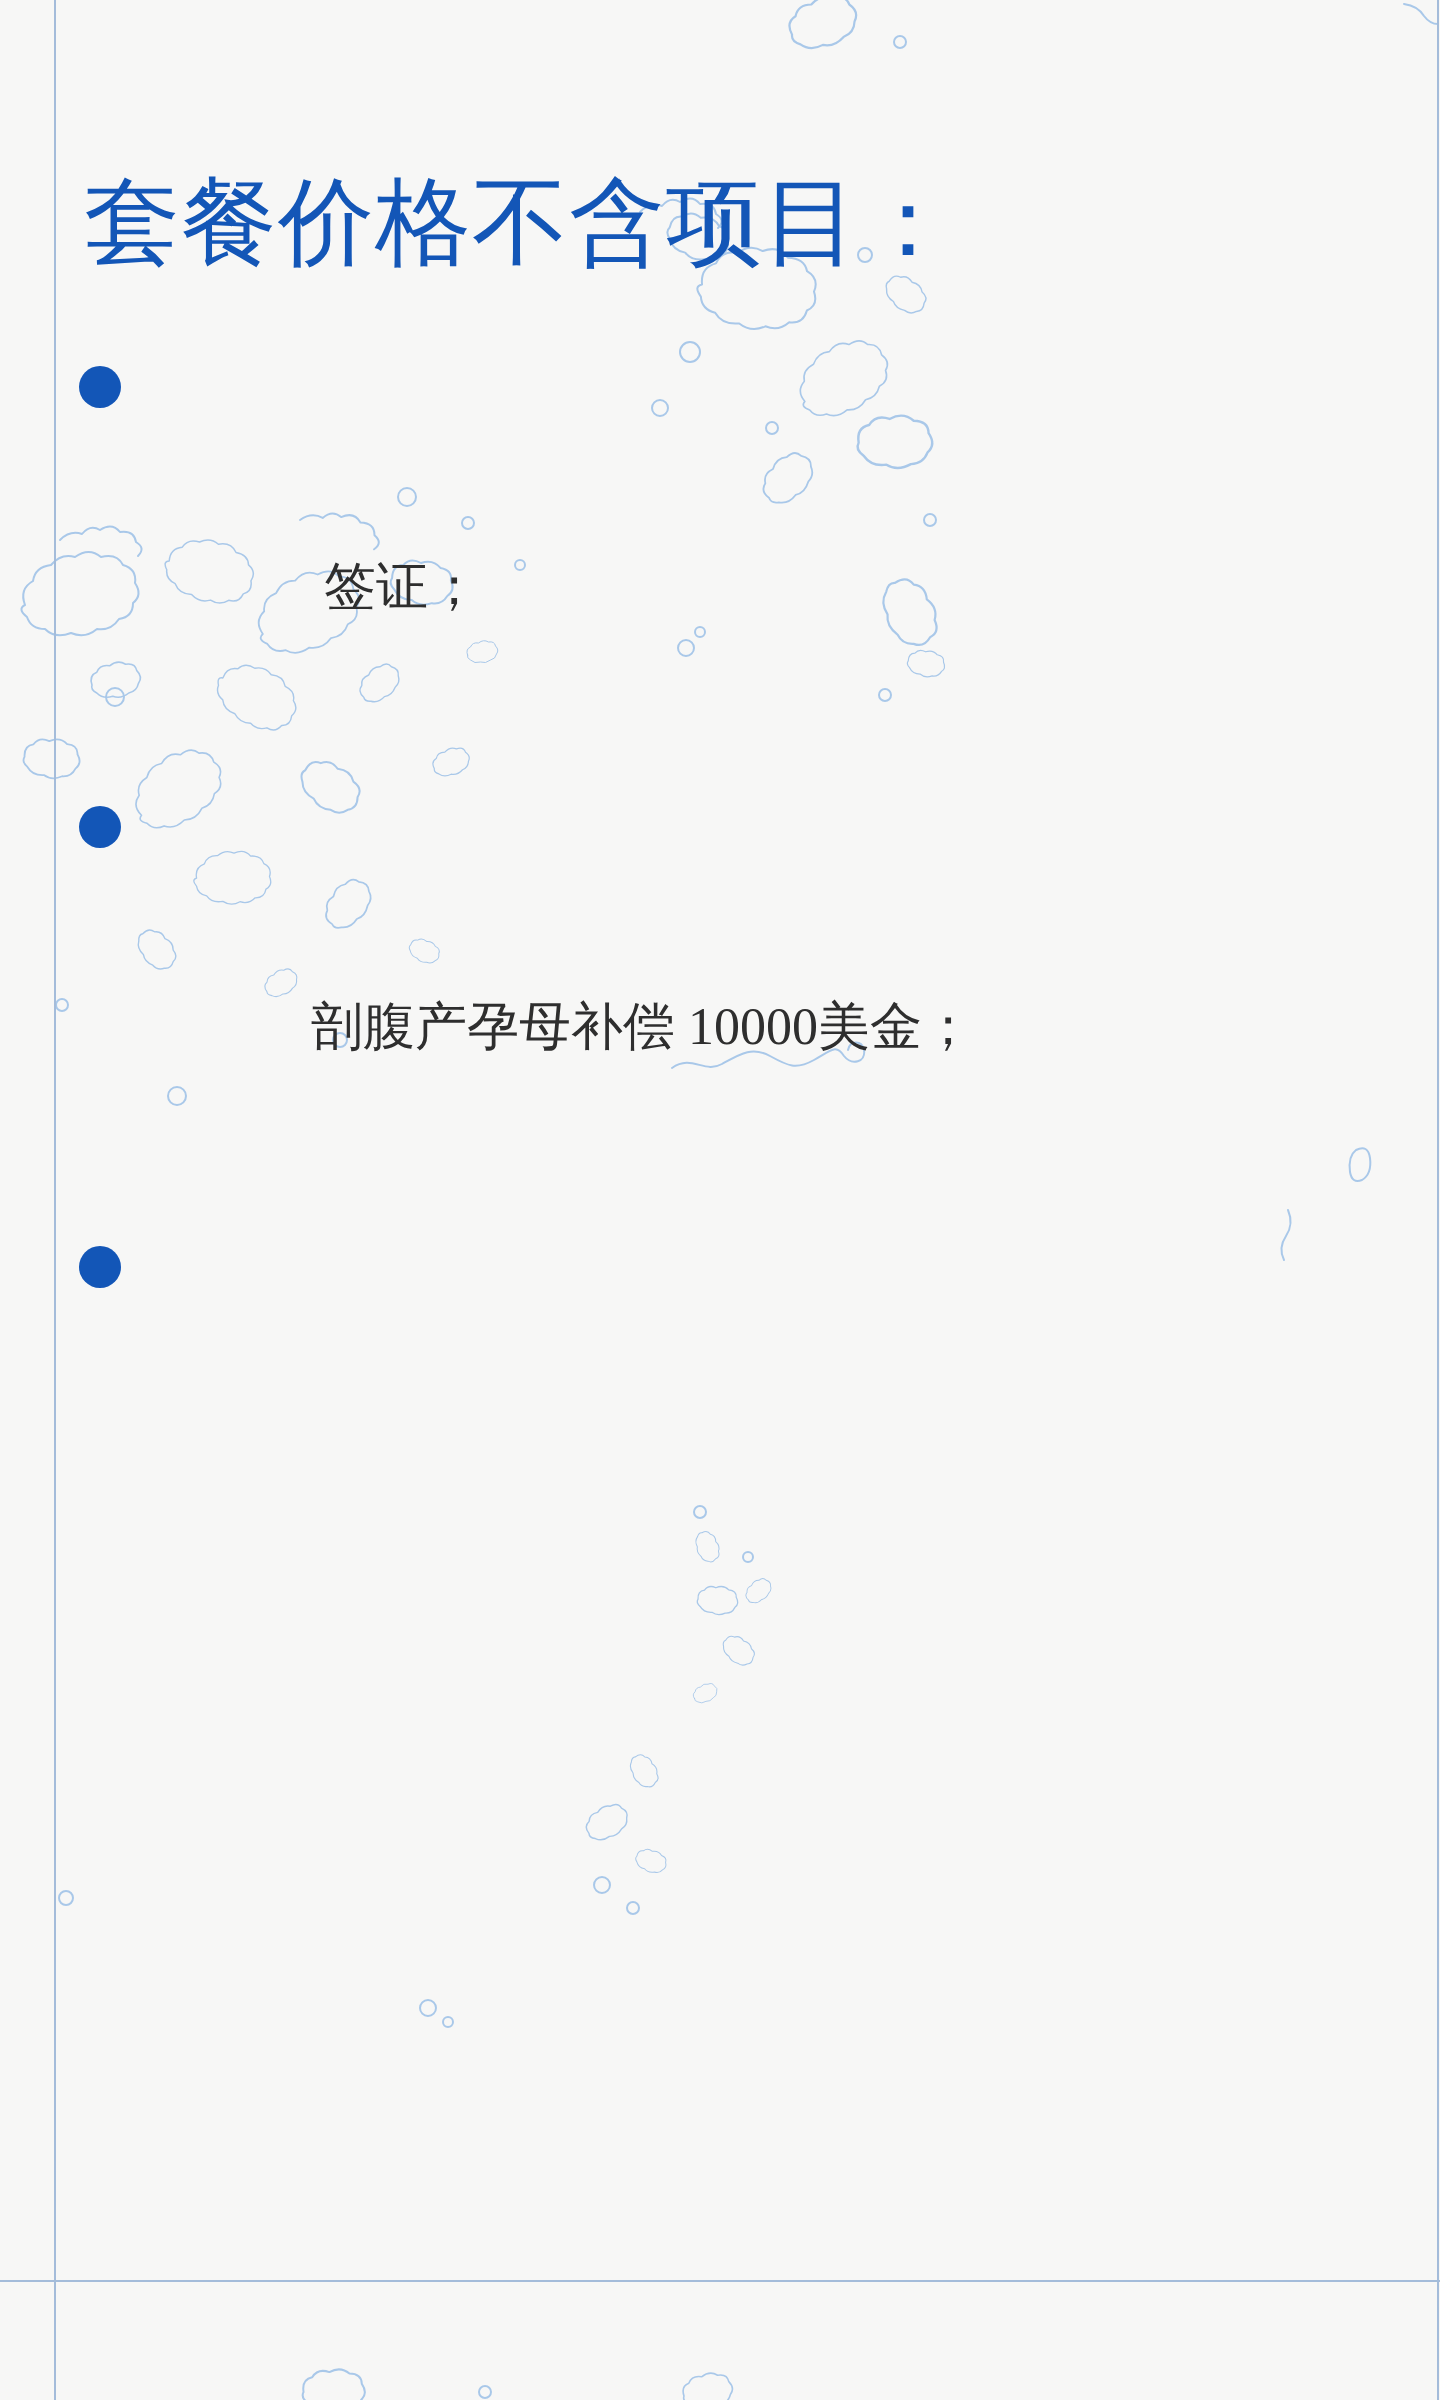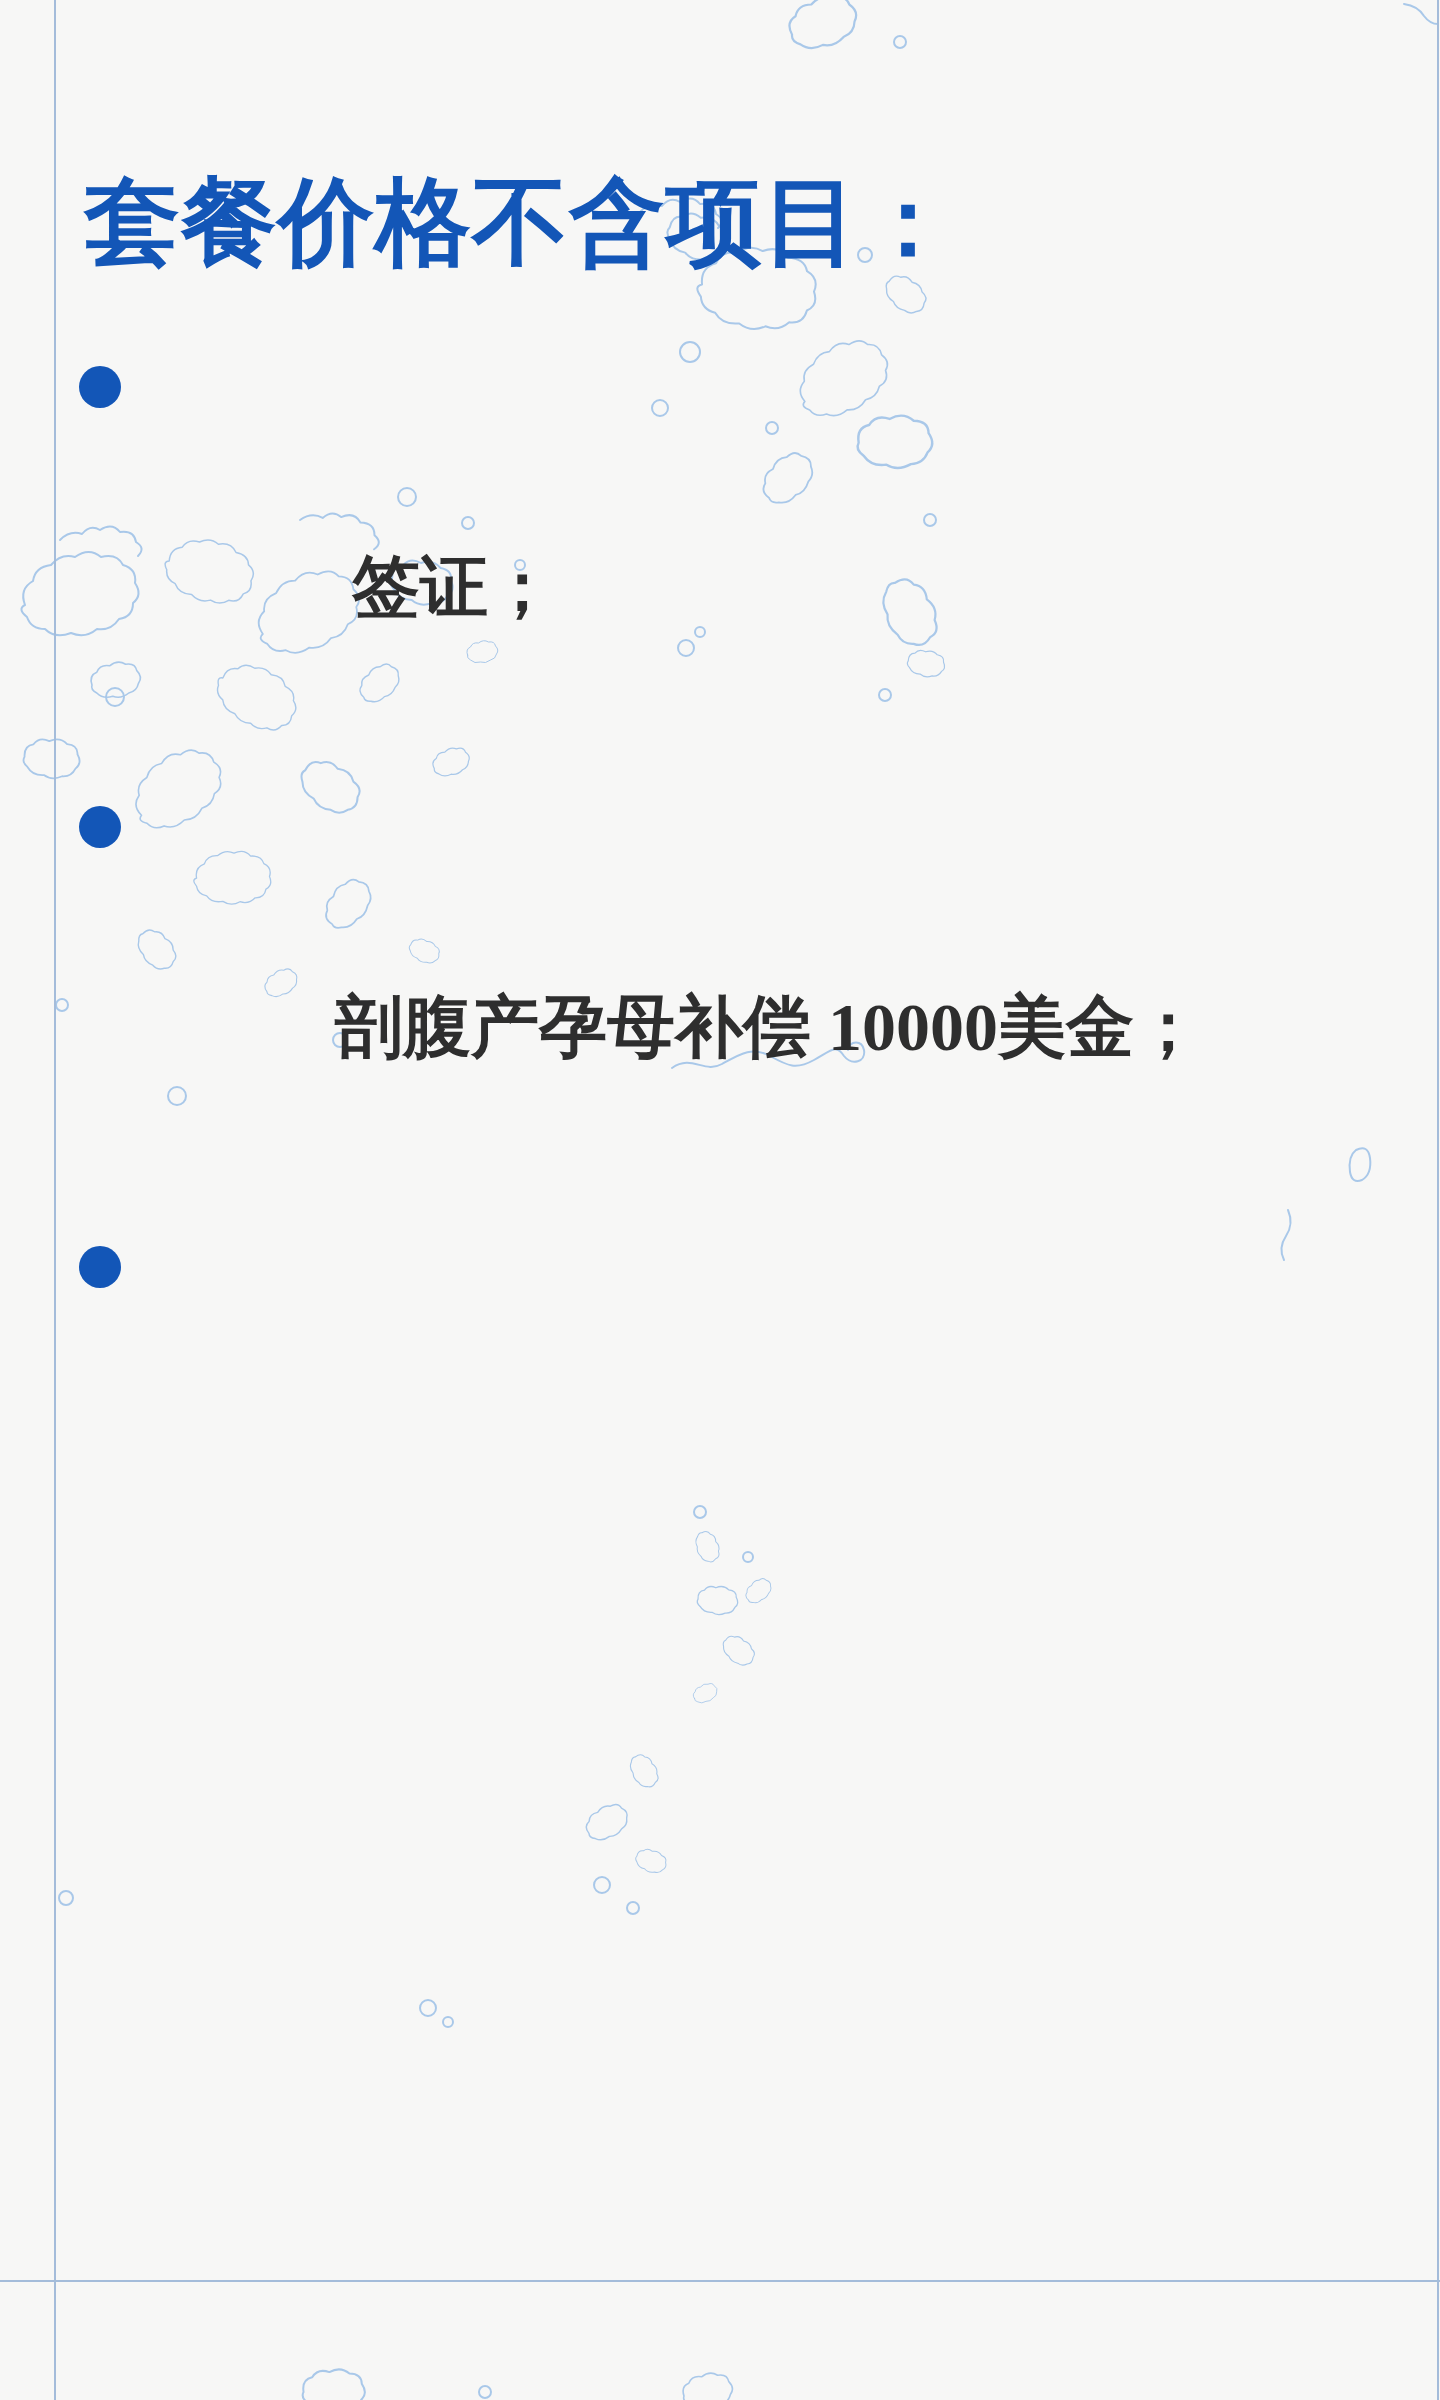--- a/index.html
+++ b/index.html
@@ -12,32 +12,31 @@
     position:absolute; left:0; top:0; width:1440px; height:2400px;
     pointer-events:none;
   }
   .watermark path, .watermark circle { fill:none; stroke:#a9c8e9; stroke-width:2; stroke-linecap:round; stroke-linejoin:round; }
   .guide-v { position:absolute; top:0; bottom:0; width:2px; background:#a4bcda; }
   .guide-v.left { left:54px; }
   .guide-v.right { left:1437px; }
   .guide-h { position:absolute; left:0; right:0; height:2px; background:#a4bcda; top:2280px; }
   .page-title {
     position:absolute; left:84px; top:168px; margin:0;
-    font-size:96px; line-height:1.15; font-weight:bold;
+    font-size:96px; line-height:1.15; font-weight:normal;
     color:#1356b7; letter-spacing:1px; white-space:pre;
   }
   ul.items {
     list-style:none; margin:0; padding:0;
     position:absolute; left:79px; top:337px; width:1344px;
   }
   ul.items li {
     position:relative; padding-left:154px; margin-bottom:40px;
-    font-size:68px; line-height:100px; color:#2e2e2e;
+    font-size:52px; line-height:100px; color:#2e2e2e;
     white-space:pre-wrap;
-    font-weight:bold;
   }
   .bullet {
     position:absolute; left:0; top:29px; width:42px; height:42px;
     border-radius:50%; background:#1356b7;
   }
 </style>
 </head>
 <body>
 
 <div>

